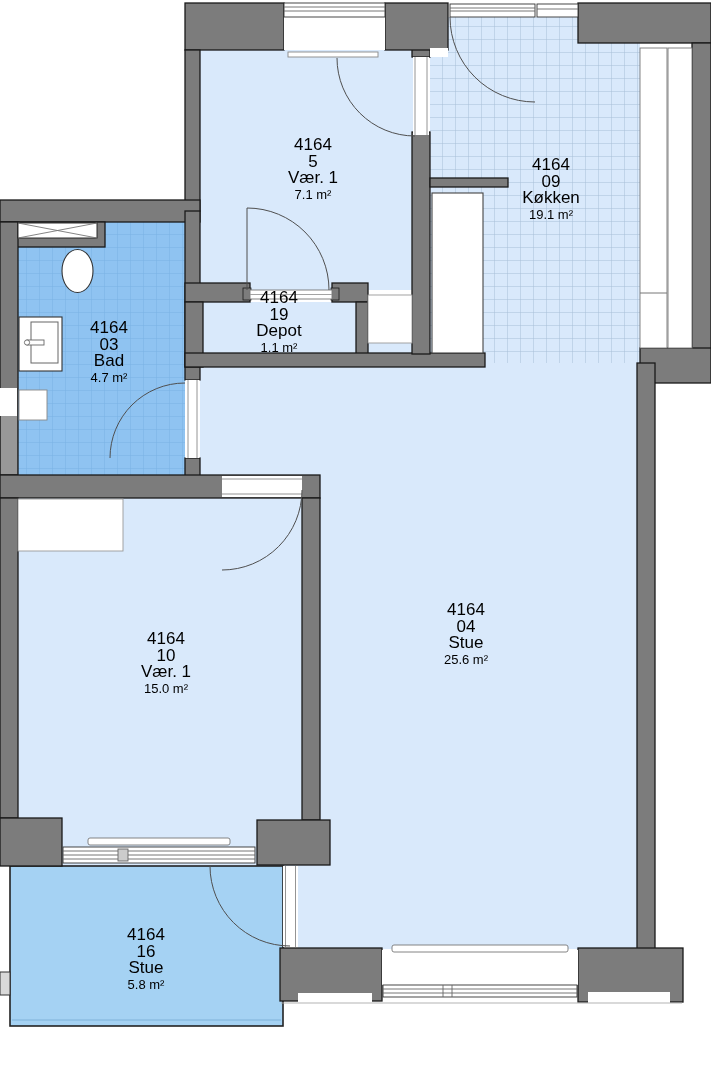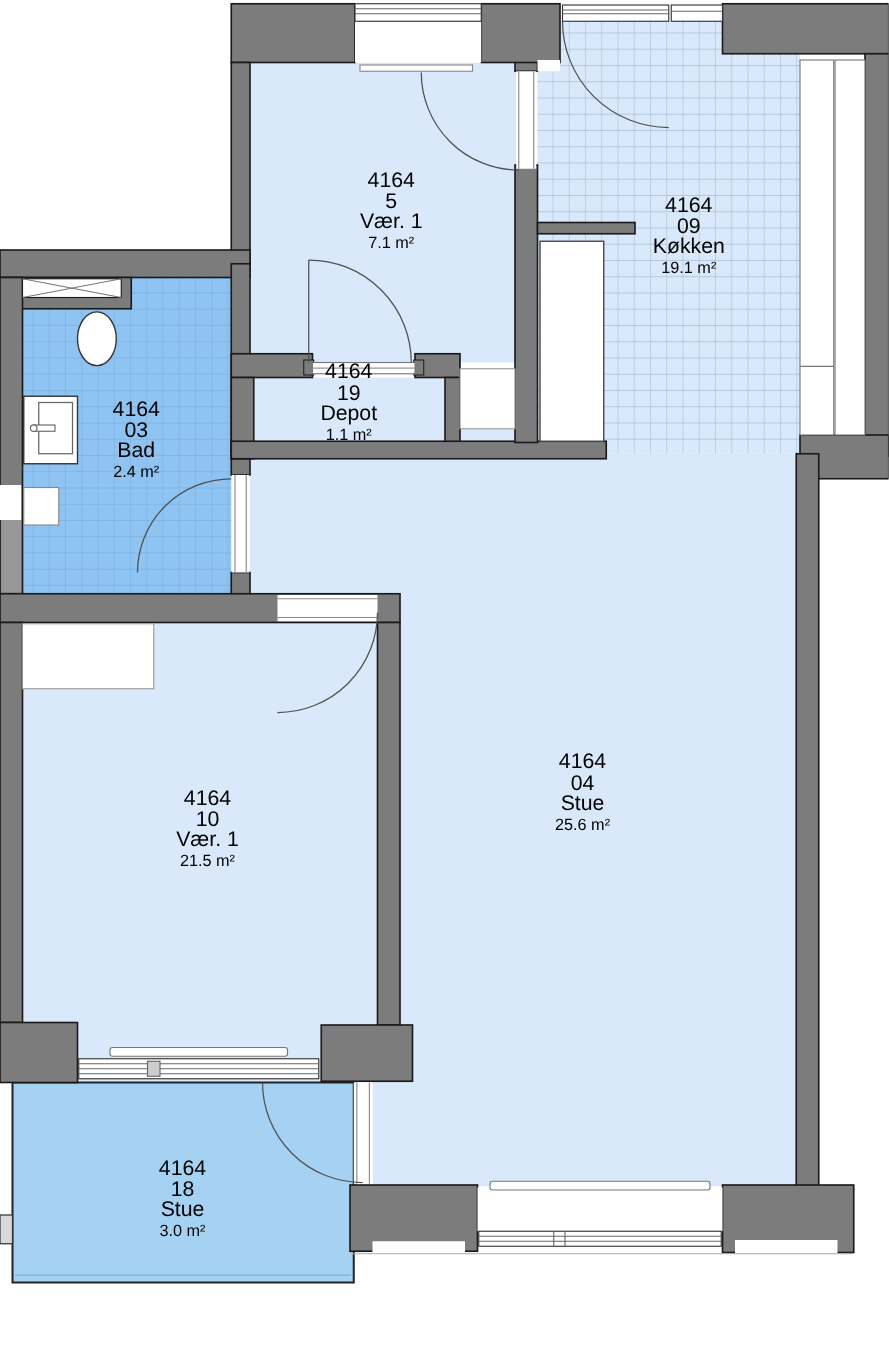--- a/index.html
+++ b/index.html
@@ -216,33 +216,33 @@
   <div class="room-label" style="left:279px;top:322px;">
     <span>4164</span>
     <span>19</span>
     <span>Depot</span>
     <span class="area">1.1 m²</span>
   </div>
   <div class="room-label" style="left:109px;top:352px;">
     <span>4164</span>
     <span>03</span>
     <span>Bad</span>
-    <span class="area">2.4 m²</span>
+    <span class="area">4.7 m²</span>
   </div>
   <div class="room-label" style="left:466px;top:634px;">
     <span>4164</span>
     <span>04</span>
     <span>Stue</span>
     <span class="area">25.6 m²</span>
   </div>
   <div class="room-label" style="left:166px;top:663px;">
     <span>4164</span>
     <span>10</span>
     <span>Vær. 1</span>
-    <span class="area">21.5 m²</span>
+    <span class="area">15.0 m²</span>
   </div>
   <div class="room-label" style="left:146px;top:959px;">
     <span>4164</span>
-    <span>18</span>
+    <span>16</span>
     <span>Stue</span>
-    <span class="area">3.0 m²</span>
+    <span class="area">5.8 m²</span>
   </div>
 </div>
 
 </body></html>

